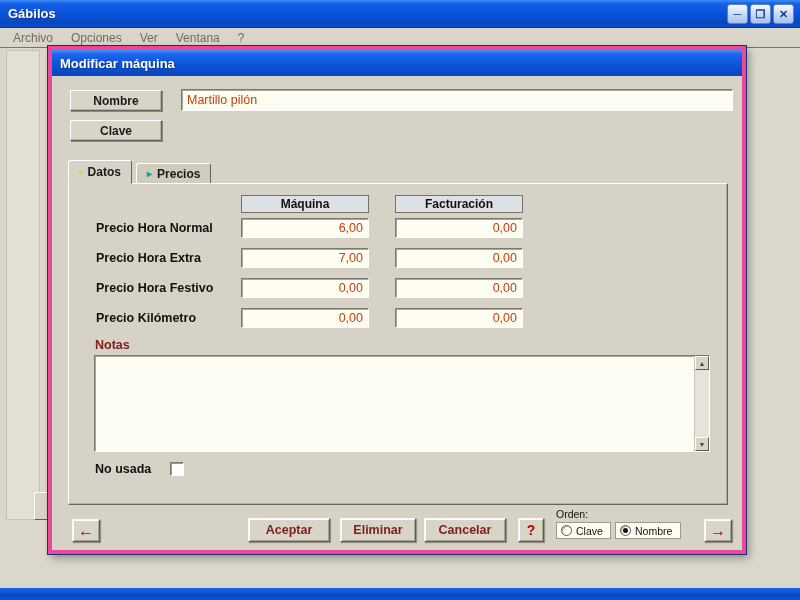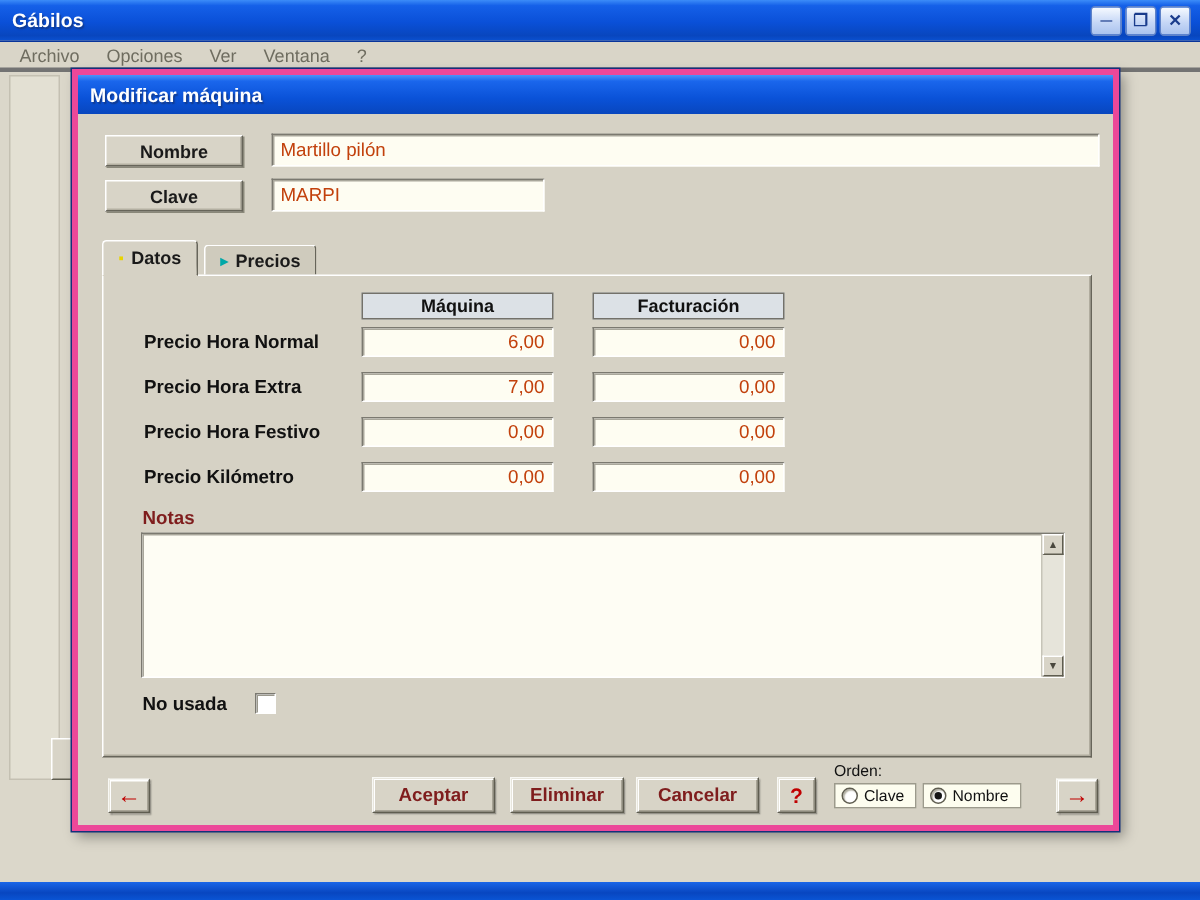--- a/index.html
+++ b/index.html
@@ -24,21 +24,21 @@
   .win-btn {
     width:21px; height:20px; border-radius:3px;
     background:linear-gradient(180deg,#F6FAFF 0%,#C6D7F6 55%,#A9C2EE 100%);
     border:1px solid #5E82C8;
     color:#1A3C8C; font-size:11px; font-weight:bold;
     display:flex; align-items:center; justify-content:center;
     line-height:1;
   }
   .menubar {
     position:absolute; top:28px; left:0; width:800px; height:20px;
-    background:#D9D5C8; border-bottom:3px solid #737373;
+    background:#D9D5C8; border-bottom:1px solid #737373;
     display:flex; align-items:center; padding-left:4px;
   }
   .menu-item { font-size:12px; color:#6F6D60; padding:2px 9px; }
 
   .client { position:absolute; top:48px; left:0; width:800px; height:540px; background:#DBD7CA; }
   .left-panel {
     position:absolute; left:6px; top:2px; width:34px; height:470px;
     background:#E3E0D3; border:1px solid #C4C0B2;
   }
   .hidden-btn {
@@ -208,21 +208,20 @@
     </div>
 
     <div class="lbl-btn" style="left:18px; top:40px;">
       <span>Nombre</span>
     </div>
     <input class="field" style="position: absolute; left: 129px; top: 39px; width: 552px; height: 22px;" value="Martillo pilón">
 
     <div class="lbl-btn" style="left:18px; top:70px;">
       <span>Clave</span>
     </div>
-    <input class="field" style="position: absolute; left: 129px; top: 69px; width: 182px; height: 22px;" value="MARPI">
 
     <div class="tab active" style="left:16px; top:110px; height:24px;">
       <span class="tab-marker-datos">▪</span>
       <span>Datos</span>
     </div>
     <div class="tab inactive" style="left:84px; top:113px; height:21px;">
       <span class="tab-marker-precios">▸</span>
       <span>Precios</span>
     </div>
 

